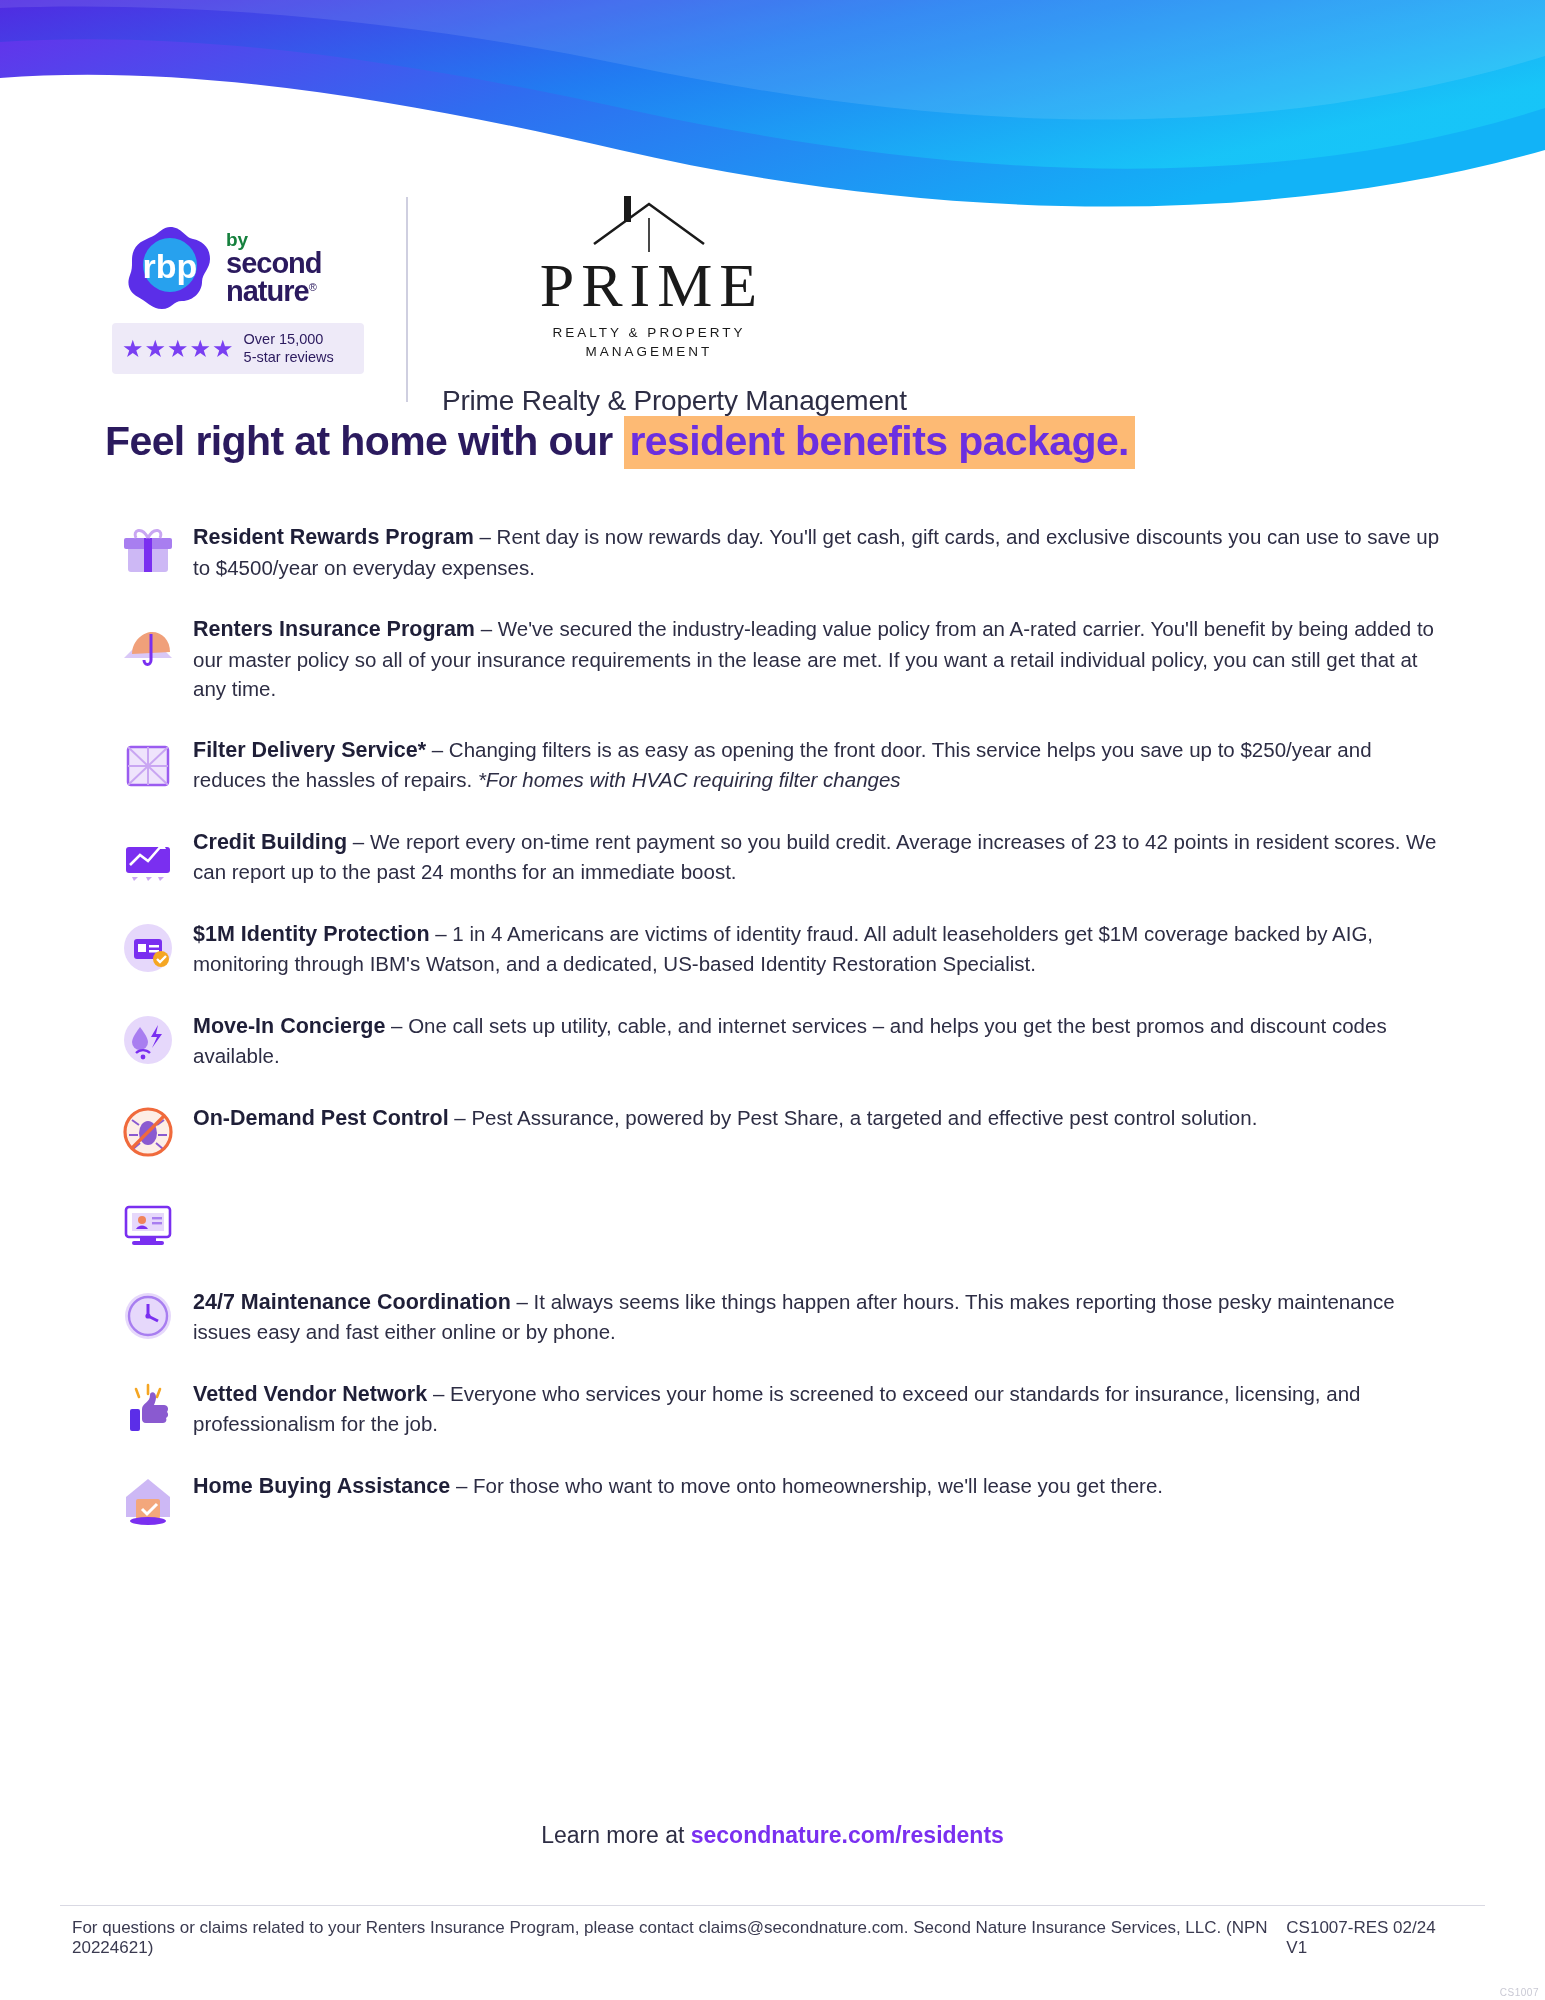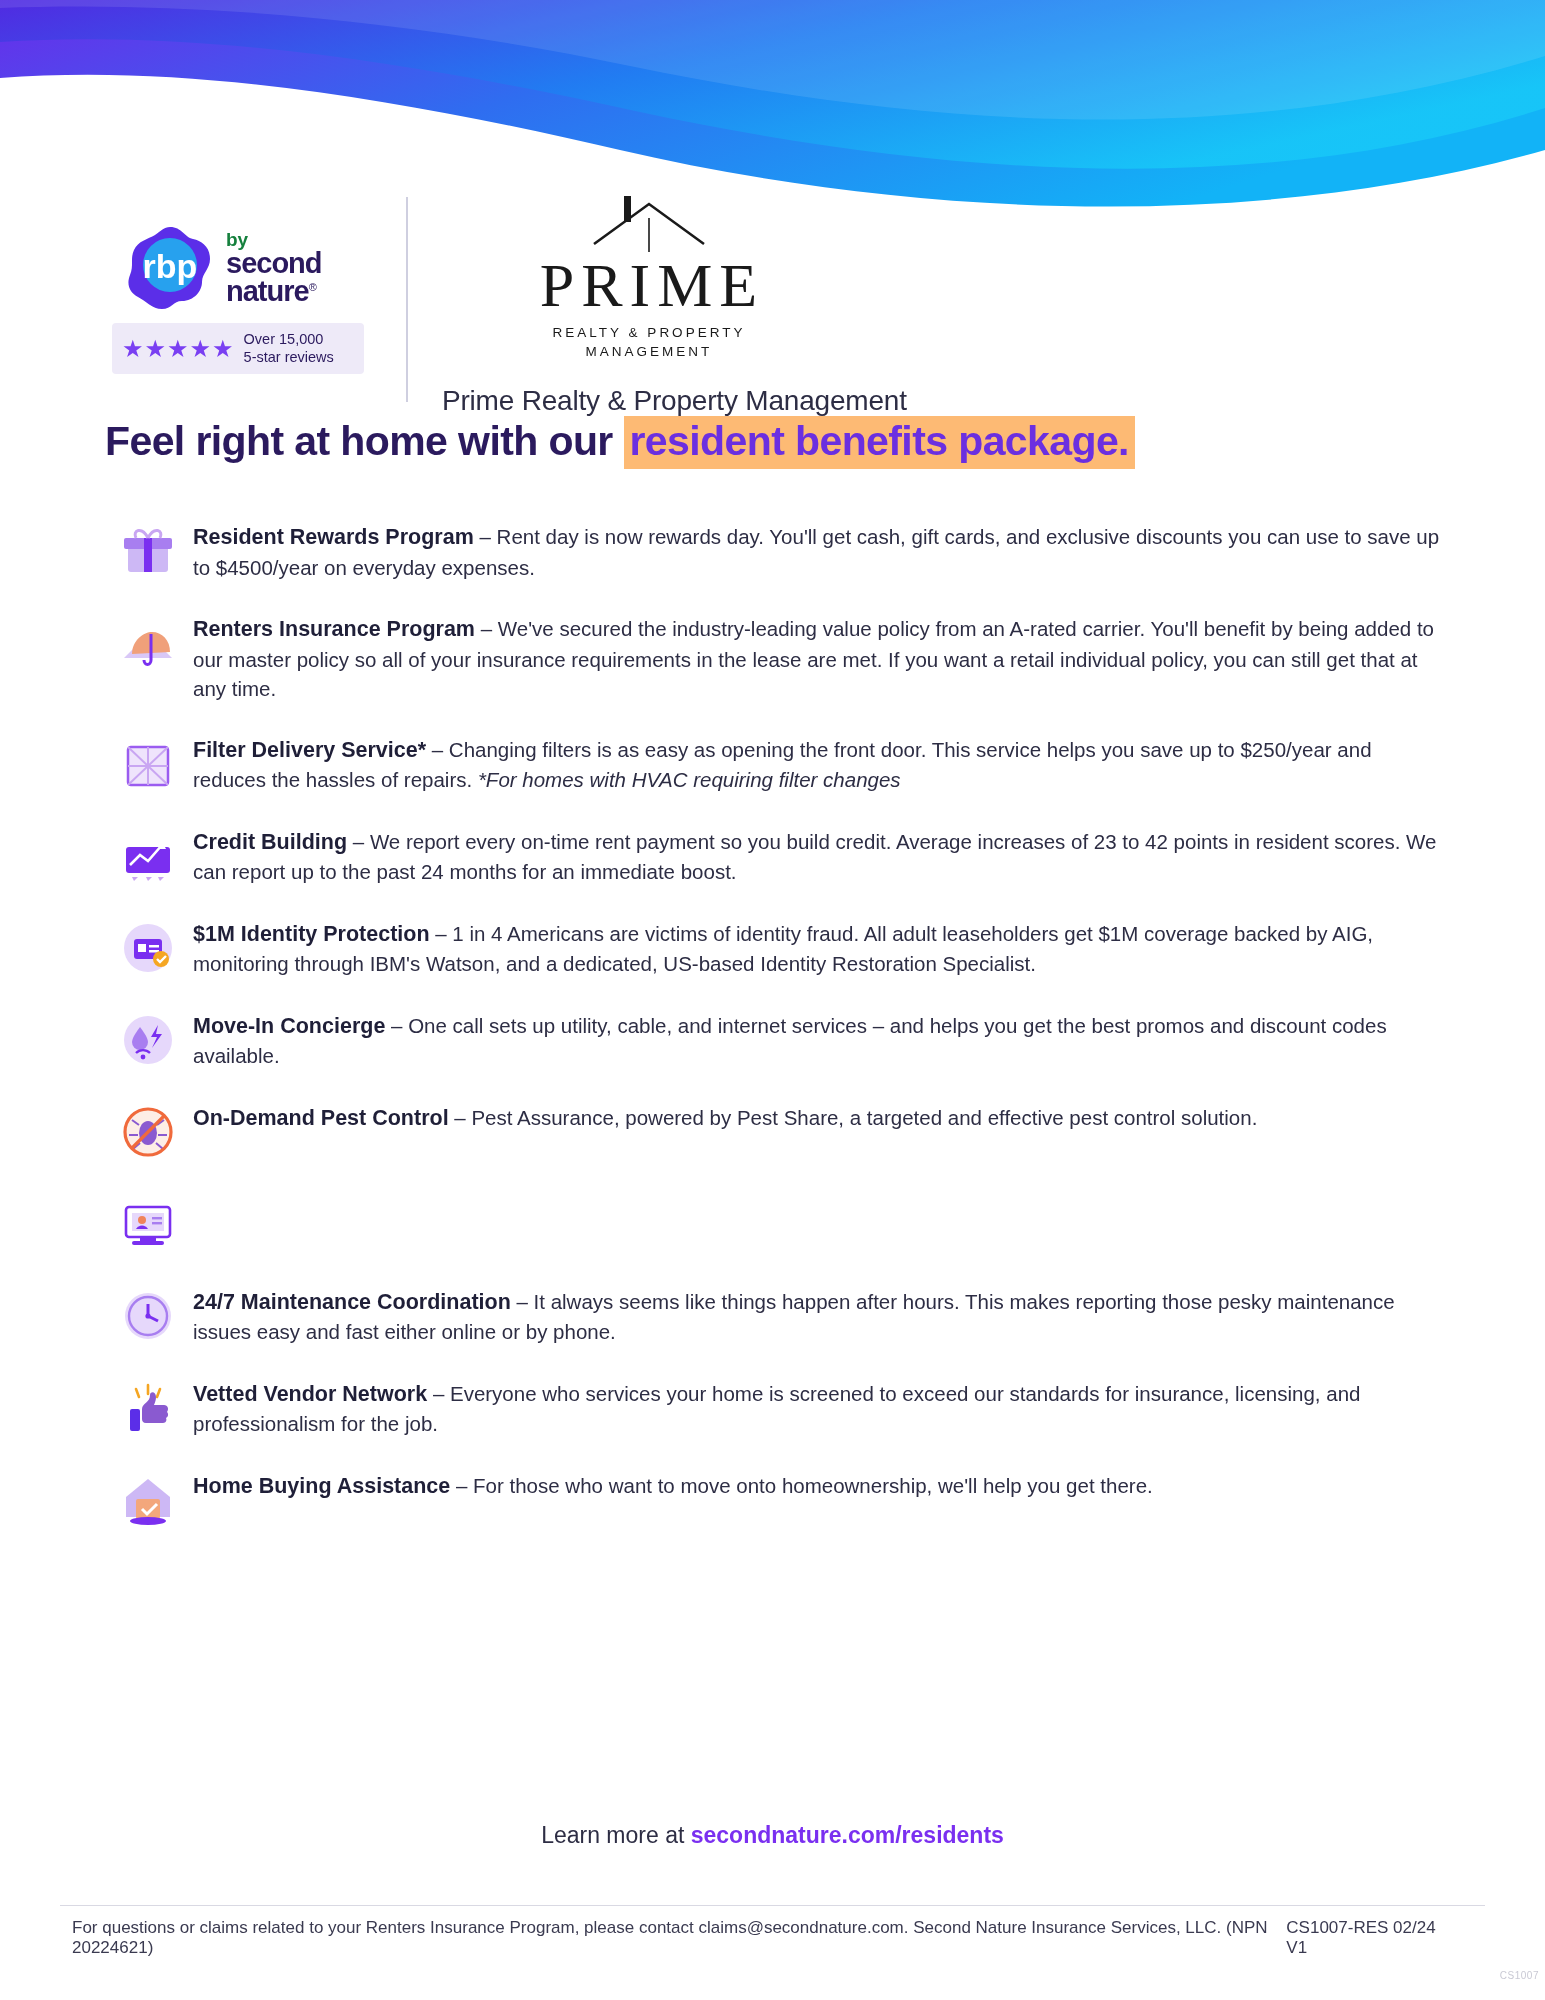--- a/index.html
+++ b/index.html
@@ -221,21 +221,21 @@
     width: 1400px;
     display: flex;
     justify-content: space-between;
     font-size: 17px;
     color: #3a3a50;
   }
   .footer .code { padding-right: 20px; }
   .corner-mark {
     position: absolute;
     right: 6px;
-    bottom: 19px;
+    bottom: 2px;
     font-size: 10px;
     color: #c9c9d4;
     letter-spacing: 0.5px;
   }
 </style>
 </head>
 <body>
 
 <div class="wave-wrap">
   <svg width="1545" height="300" viewBox="0 0 1545 300" xmlns="http://www.w3.org/2000/svg">
@@ -470,21 +470,21 @@
     <div class="icon">
       <svg width="60" height="58" viewBox="0 0 60 58">
           <path d="M30 8 L52 26 L52 46 L8 46 L8 26 Z" fill="#cdb8f5"></path>
           <rect x="18" y="28" width="24" height="20" rx="2" fill="#f3a77c"></rect>
           <path d="M24 38 l5 5 l10 -10" stroke="#ffffff" stroke-width="3" fill="none"></path>
           <ellipse cx="30" cy="50" rx="18" ry="4" fill="#7a2ff0"></ellipse>
         </svg>
     </div>
     <div class="text">
       <b>Home Buying Assistance</b>
-      <span>– For those who want to move onto homeownership, we'll help you get there.</span>
+      <span>– For those who want to move onto homeownership, we'll lease you get there.</span>
     </div>
   </div>
 
 </div>
 
 <div class="learn-more">
   <span>Learn more at </span><a class="lm-link" href="#" style="text-decoration:none;">secondnature.com/residents</a>
 </div>
 
 <div class="footer-rule"></div>

